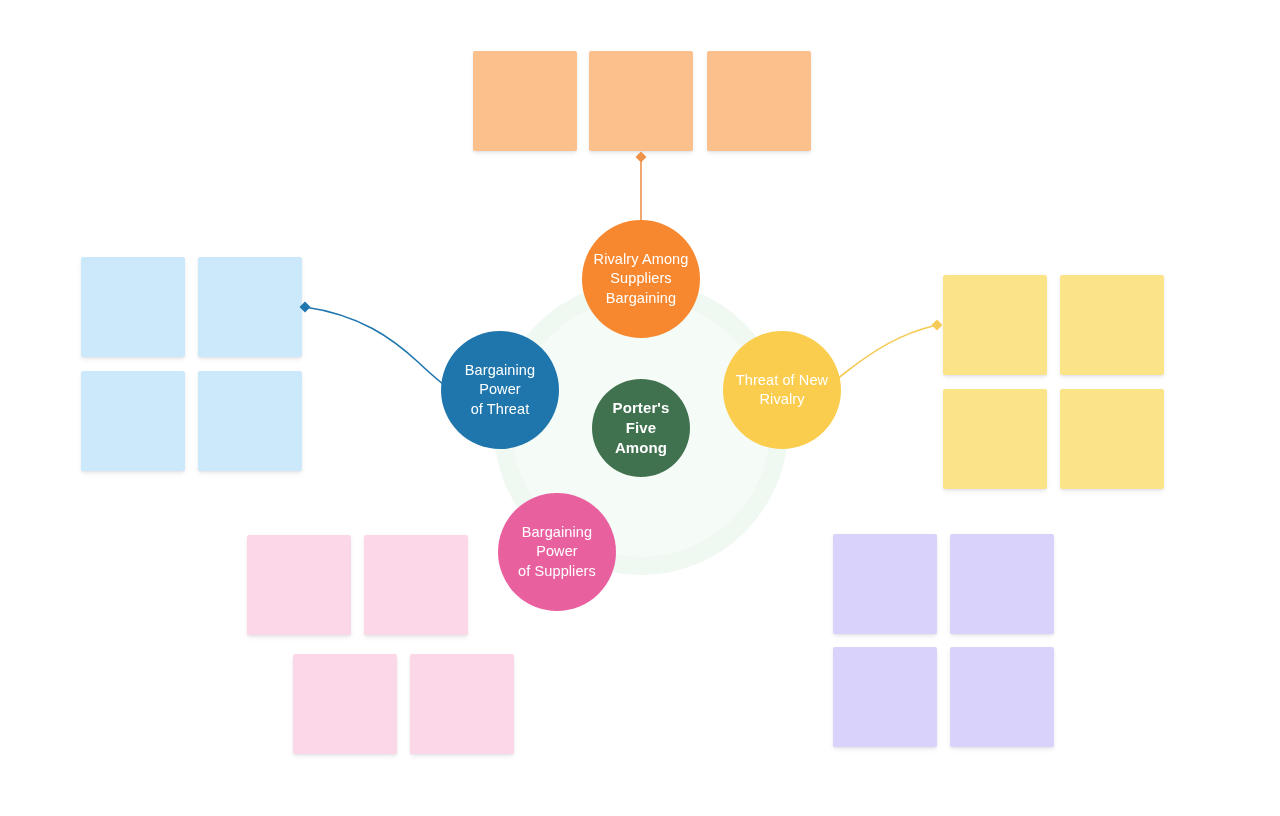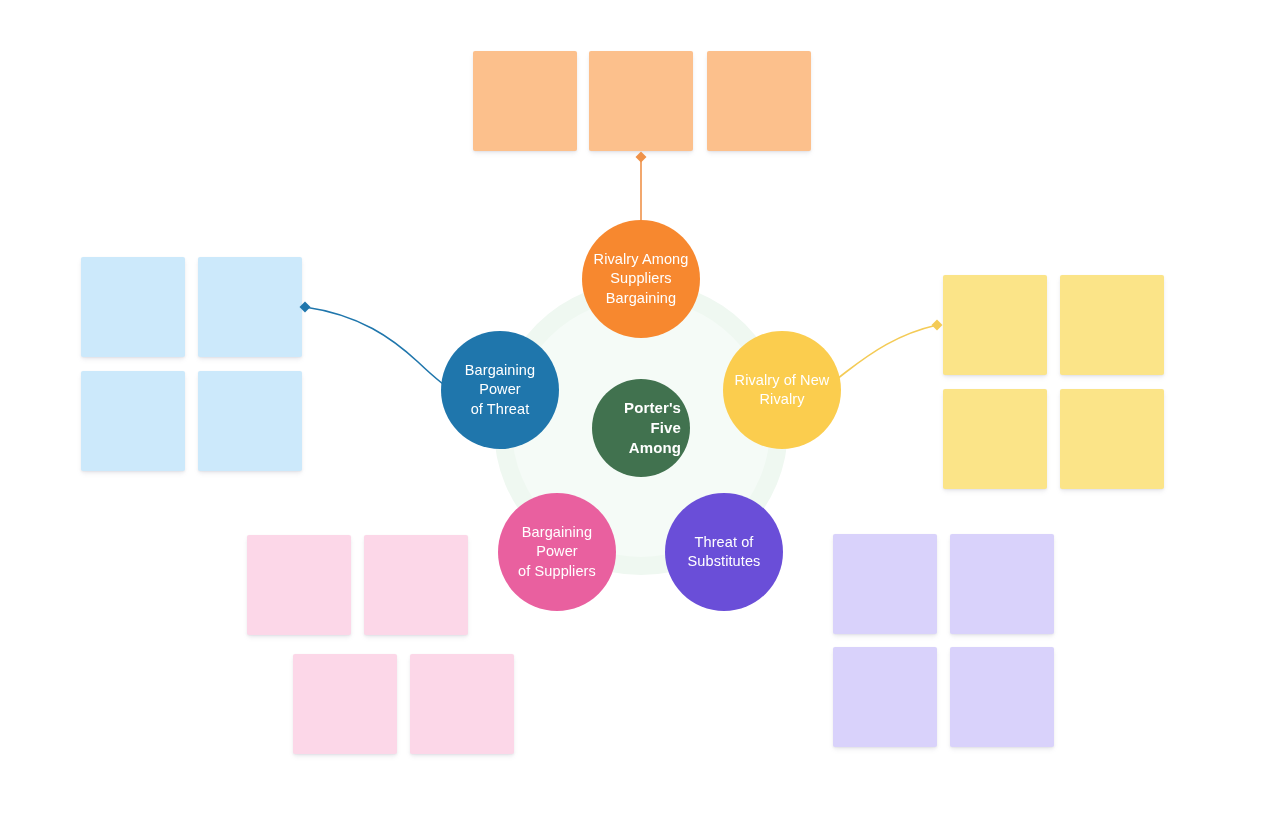--- a/index.html
+++ b/index.html
@@ -86,21 +86,21 @@
     font-weight: 700;
     letter-spacing: 0.1px;
   }
 
   
   #node-rivalry   { left: 582px; top: 220px; width: 118px; height: 118px; }
   #node-buyers    { left: 441px; top: 331px; width: 118px; height: 118px; }
   #node-entrants  { left: 723px; top: 331px; width: 118px; height: 118px; }
   #node-suppliers { left: 498px; top: 493px; width: 118px; height: 118px; }
   #node-substitutes { left: 665px; top: 493px; width: 118px; height: 118px; }
-  #node-center    { left: 592px; top: 379px; width: 98px;  height: 98px; text-align: right; }
+  #node-center    { left: 592px; top: 379px; width: 98px;  height: 98px; }
 </style>
 </head>
 <body>
 
 <div id="canvas">
 
   <div class="halo halo-outer"></div>
   <div class="halo halo-inner"></div>
 
   <div id="cards-layer">
@@ -148,38 +148,32 @@
 
   <div class="node node-force" id="node-buyers" style="background: rgb(31, 118, 172); color: rgb(255, 255, 255);">
     <span>
       <i style="font-style:normal">Bargaining Power</i><br>
       <i style="font-style:normal">of Threat</i>
     </span>
   </div>
 
   <div class="node node-force" id="node-entrants" style="background: rgb(251, 205, 78); color: rgb(255, 255, 255);">
     <span>
-      <i style="font-style:normal">Rivalry of New</i><br>
+      <i style="font-style:normal">Threat of New</i><br>
       <i style="font-style:normal">Rivalry</i>
     </span>
   </div>
 
   <div class="node node-force" id="node-suppliers" style="background: rgb(233, 96, 159); color: rgb(255, 255, 255);">
     <span>
       <i style="font-style:normal">Bargaining Power</i><br>
       <i style="font-style:normal">of Suppliers</i>
     </span>
   </div>
 
-  <div class="node node-force" id="node-substitutes" style="background: rgb(106, 78, 216); color: rgb(255, 255, 255);">
-    <span>
-      <i style="font-style:normal">Threat of</i><br>
-      <i style="font-style:normal">Substitutes</i>
-    </span>
-  </div>
 
   <div class="node node-center" id="node-center" style="background: rgb(65, 114, 79); color: rgb(255, 255, 255);">
     <span>
       <i style="font-style:normal">Porter's Five</i><br>
       <i style="font-style:normal">Among</i>
     </span>
   </div>
 
 </div>
 

